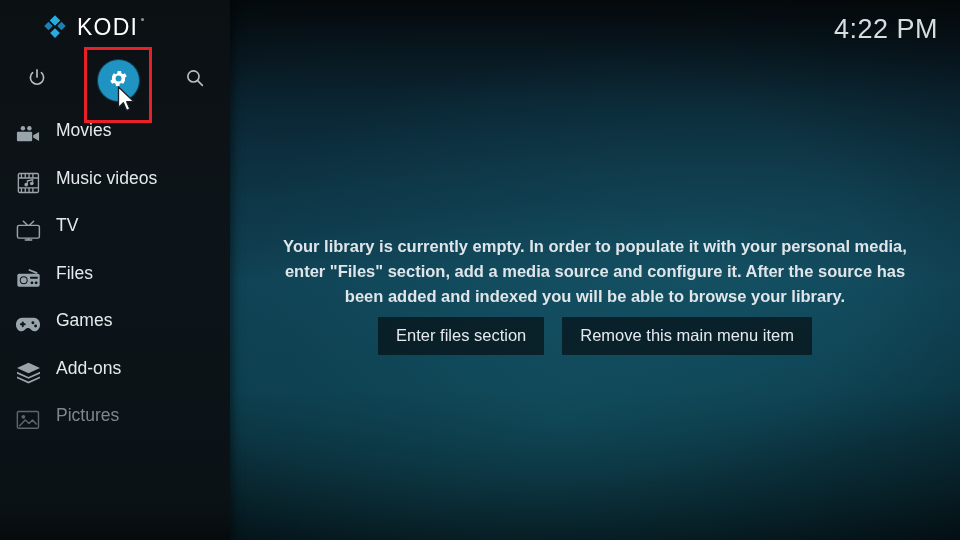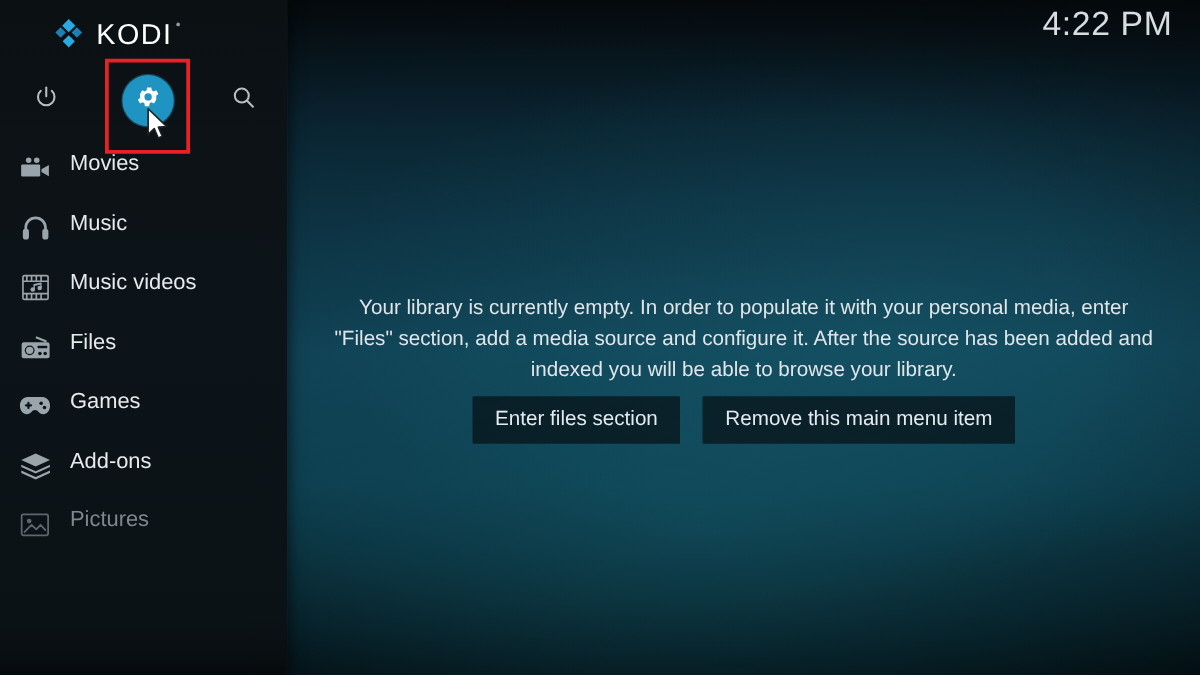--- a/index.html
+++ b/index.html
@@ -154,21 +154,21 @@
     font-size: 17.5px;
     line-height: 1;
     white-space: nowrap;
   }
   .menu-item.dim .menu-label { color: #7d888e; }
   .menu-item.dim .menu-icon  { color: #5d676c; }
 
   
   .clock {
     position: absolute;
-    right: 22px; top: 3px;
+    right: 22px; top: 13px;
     color: #d8dde0;
     font-size: 27px;
     letter-spacing: 0.5px;
     font-weight: 300;
     line-height: 1.2;
   }
 
   
   .content {
     position: absolute;
@@ -176,20 +176,21 @@
     width: 730px; height: 540px;
   }
   .empty-msg {
     position: absolute;
     left: 35px; top: 234px;
     width: 660px;
     text-align: center;
     color: #dfe5e8;
     font-size: 16.5px;
     line-height: 25px;
+    font-weight: bold;
   }
   .btn-row {
     position: absolute;
     left: 0; top: 317px;
     width: 730px;
     display: flex;
     justify-content: center;
     gap: 18px;
   }
   .action-btn {
@@ -279,50 +280,51 @@
             <circle cx="7.5" cy="2.6" r="2.4"></circle>
               <circle cx="14.5" cy="2.6" r="2.4"></circle>
             <rect x="1" y="6.4" width="16.5" height="10.4" rx="1.1"></rect>
             <path d="M18.6 10.4 L25 6.8 L25 16.4 L18.6 12.8 Z"></path>
           </svg>
         </span>
         <span class="menu-label">Movies</span>
       </div>
 
 
-      <div class="menu-item">
-        <span class="menu-icon">
-          <svg width="23" height="21" viewBox="0 0 24 22" fill="currentColor">
-            <path d="M12 1.2C6.6 1.2 2.6 5.3 2.6 10.6v2.1h2.3v-2.1c0-4 3.2-7.1 7.1-7.1s7.1 3.1 7.1 7.1v2.1h2.3v-2.1C21.4 5.3 17.4 1.2 12 1.2z"></path>
-            <rect x="1.3" y="11.6" width="5.1" height="9" rx="2.4"></rect>
-            <rect x="17.6" y="11.6" width="5.1" height="9" rx="2.4"></rect>
-          </svg>
-        </span>
-        <span class="menu-label">Music</span>
-      </div>
 
       <div class="menu-item">
         <span class="menu-icon">
           <svg width="23" height="22" viewBox="0 0 24 23" fill="none" stroke="currentColor" stroke-width="1.4">
             <rect x="1.4" y="1.6" width="21" height="19.8" rx="1.2"></rect>
             <path d="M1.4 6.3 H22.4 M1.4 16.6 H22.4"></path>
             <path d="M4.6 1.6 V6.3 M8.6 1.6 V6.3 M12.6 1.6 V6.3 M16.6 1.6 V6.3
                      M4.6 16.6 V21.4 M8.6 16.6 V21.4 M12.6 16.6 V21.4 M16.6 16.6 V21.4"></path>
             <g fill="currentColor" stroke="none">
               <path d="M10.6 8.6 L16.4 7.3 V9 L10.6 10.3 Z"></path>
               <circle cx="9.6" cy="13.2" r="1.9"></circle>
               <circle cx="15.4" cy="12" r="1.9"></circle>
               <rect x="10.2" y="8.6" width="1.1" height="4.8"></rect>
               <rect x="15.9" y="7.4" width="1.1" height="4.8"></rect>
             </g>
           </svg>
         </span>
         <span class="menu-label">Music videos</span>
       </div>
 
+      <div class="menu-item">
+        <span class="menu-icon">
+          <svg width="25" height="21" viewBox="0 0 26 22" fill="none" stroke="currentColor" stroke-width="1.5">
+            <rect x="1.4" y="5.6" width="23" height="13.4" rx="1.8"></rect>
+            <path d="M7.6 1.2 L12 5.4 M18.4 1.2 L14 5.4" stroke-linecap="round"></path>
+            <path d="M9.6 21 H16.4" stroke-linecap="round"></path>
+            <path d="M13 19 V21"></path>
+          </svg>
+        </span>
+        <span class="menu-label">TV</span>
+      </div>
 
       <div class="menu-item">
         <span class="menu-icon">
           <svg width="25" height="21" viewBox="0 0 26 22" fill="currentColor">
             <path d="M13.6 2 L22.4 5.6 L21.8 7.3 L12.9 3.7 Z"></path>
             <rect x="1.3" y="7.2" width="23.4" height="13.4" rx="1.8"></rect>
             <circle cx="8" cy="13.9" r="4.1" fill="#0d1419"></circle>
             <circle cx="8" cy="13.9" r="3.1" fill="currentColor"></circle>
             <rect x="14.6" y="10.1" width="8.2" height="2.1" rx="0.6" fill="#0d1419"></rect>
             <circle cx="16.6" cy="16.6" r="1.5" fill="#0d1419"></circle>

